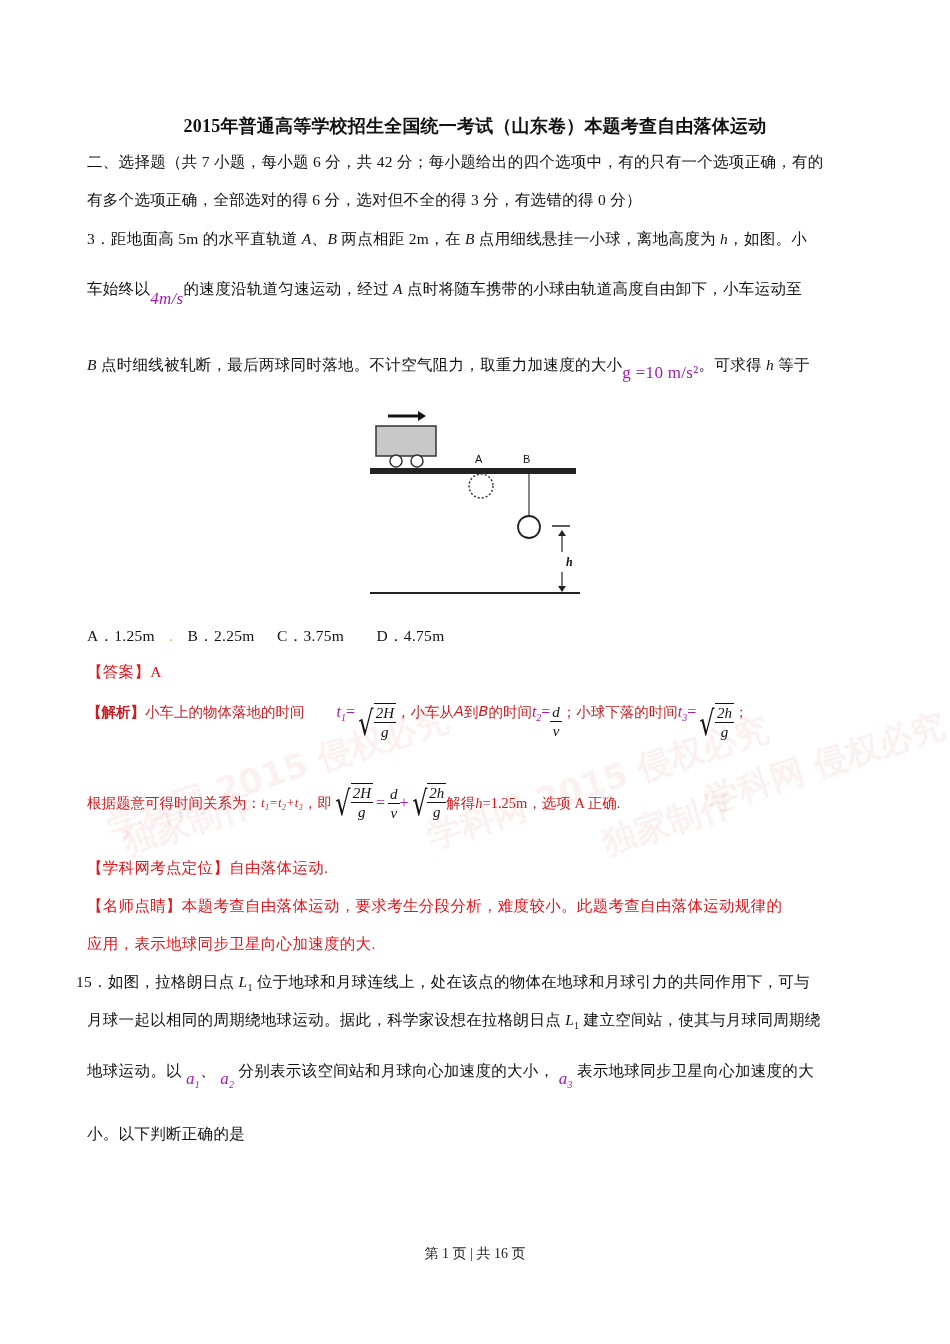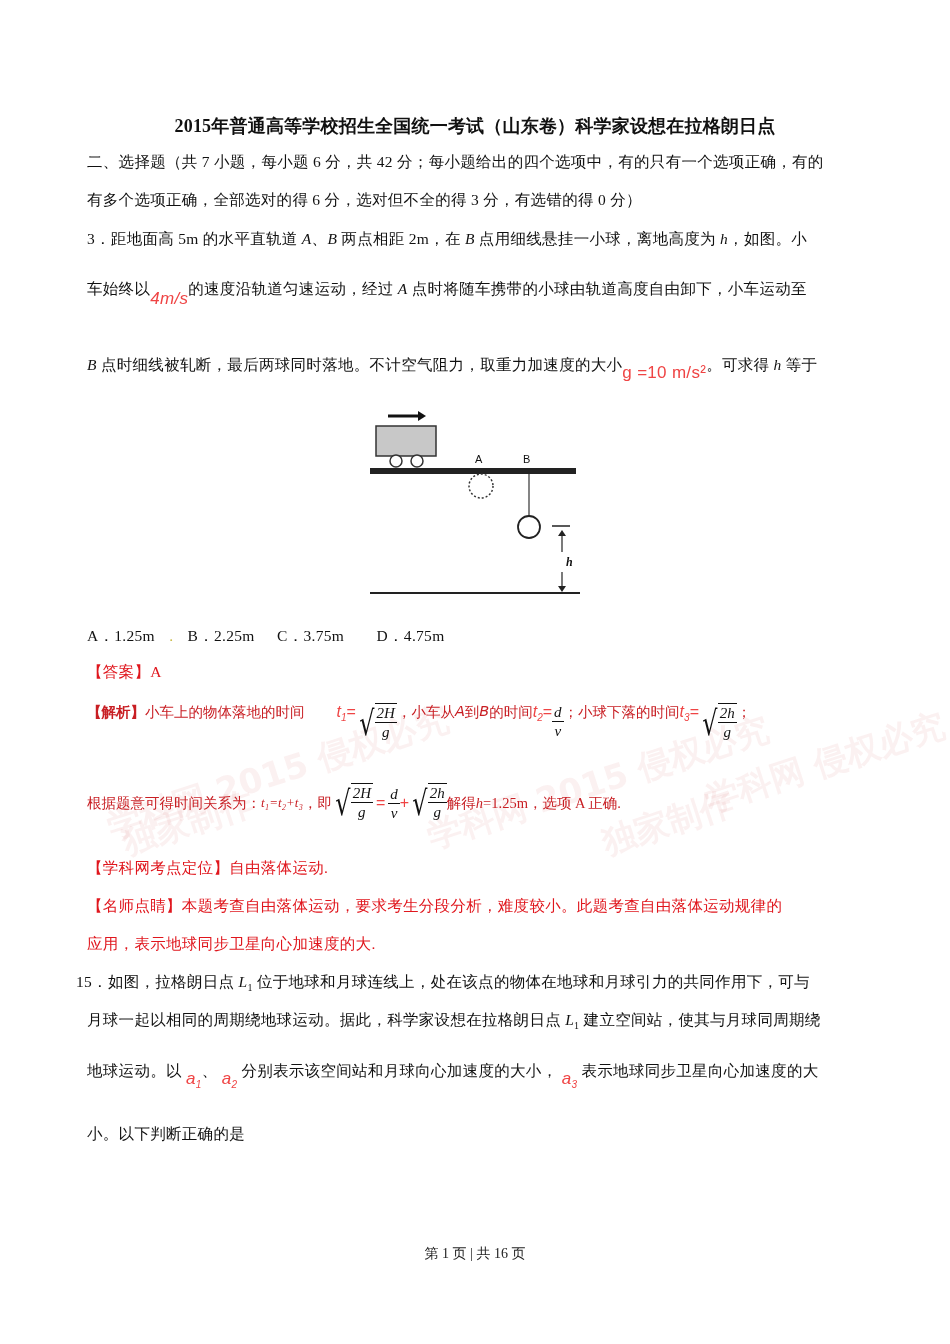--- a/index.html
+++ b/index.html
@@ -5,36 +5,36 @@
   html, body { margin: 0; padding: 0; background: #ffffff; }
   body { width: 950px; height: 1344px; position: relative; overflow: hidden;
          font-family: "Liberation Serif", "DejaVu Serif", serif; color: #111; }
   .abs { position: absolute; }
   .title { left: 0; width: 950px; top: 114px; text-align: center; font-size: 18px; font-weight: bold; letter-spacing: 0.2px; }
   .line { left: 87px; font-size: 15.5px; white-space: nowrap; letter-spacing: 0.3px; }
   .red { color: #e0161d; }
   .dred { color: #c81e23; font-family: "DejaVu Sans", "Liberation Sans", sans-serif; font-size: 14.5px; }
   .bold { font-weight: bold; }
   i { font-style: italic; }
-  .math { font-family: Liberation Sans, sans-serif; font-style: italic; color: #ef4444; }
+  .math { font-family: Liberation Serif, serif; font-style: italic; color: #a21caf; }
   .mathbig { font-size: 17px; }
   .frac { display: inline-block; vertical-align: middle; text-align: center; font-style: italic; font-family: "Liberation Serif", serif; color:#111; }
   .frac span { display: block; line-height: 18px; font-size: 15px; }
   .frac .num { border-bottom: 1px solid #111; padding: 0 2px; }
   .sqrt { display: inline-flex; vertical-align: middle; align-items: stretch; color:#111; }
   .sqrt .rad { font-size: 34px; line-height: 40px; font-family: "DejaVu Serif", serif; transform: scaleX(0.7); margin-right: -3px; }
   .sqrt .inner { border-top: 1px solid #111; }
   .footer { left: 0; width: 950px; top: 1245px; text-align: center; font-size: 14px; color: #222; }
   .watermark { color: rgba(200,80,80,0.08); font-family: "DejaVu Sans", sans-serif; font-size: 34px; font-weight: bold; transform: rotate(-18deg); white-space: nowrap; pointer-events: none; }
   sub { font-size: 10px; }
 </style>
 </head>
 <body>
 
-<div class="abs title">2015年普通高等学校招生全国统一考试（山东卷）科学家设想在拉格朗日点</div>
+<div class="abs title">2015年普通高等学校招生全国统一考试（山东卷）本题考查自由落体运动</div>
 
 <div class="abs line" style="top:152px;">二、选择题（共 7 小题，每小题 6 分，共 42 分；每小题给出的四个选项中，有的只有一个选项正确，有的</div>
 <div class="abs line" style="top:190px;">有多个选项正确，全部选对的得 6 分，选对但不全的得 3 分，有选错的得 0 分）</div>
 
 <div class="abs line" style="top:229px;">
   <span>3．距地面高 5m 的水平直轨道 </span><i>A</i><span>、</span><i>B</i><span> 两点相距 2m，在 </span><i>B</i><span> 点用细线悬挂一小球，离地高度为 </span><i>h</i><span>，如图。小</span>
 </div>
 <div class="abs line" style="top:279px;">
   <span>车始终以</span><span class="math mathbig" style="position:relative;top:10px;">4m/s</span><span>的速度沿轨道匀速运动，经过 </span><i>A</i><span> 点时将随车携带的小球由轨道高度自由卸下，小车运动至</span>
 </div>

